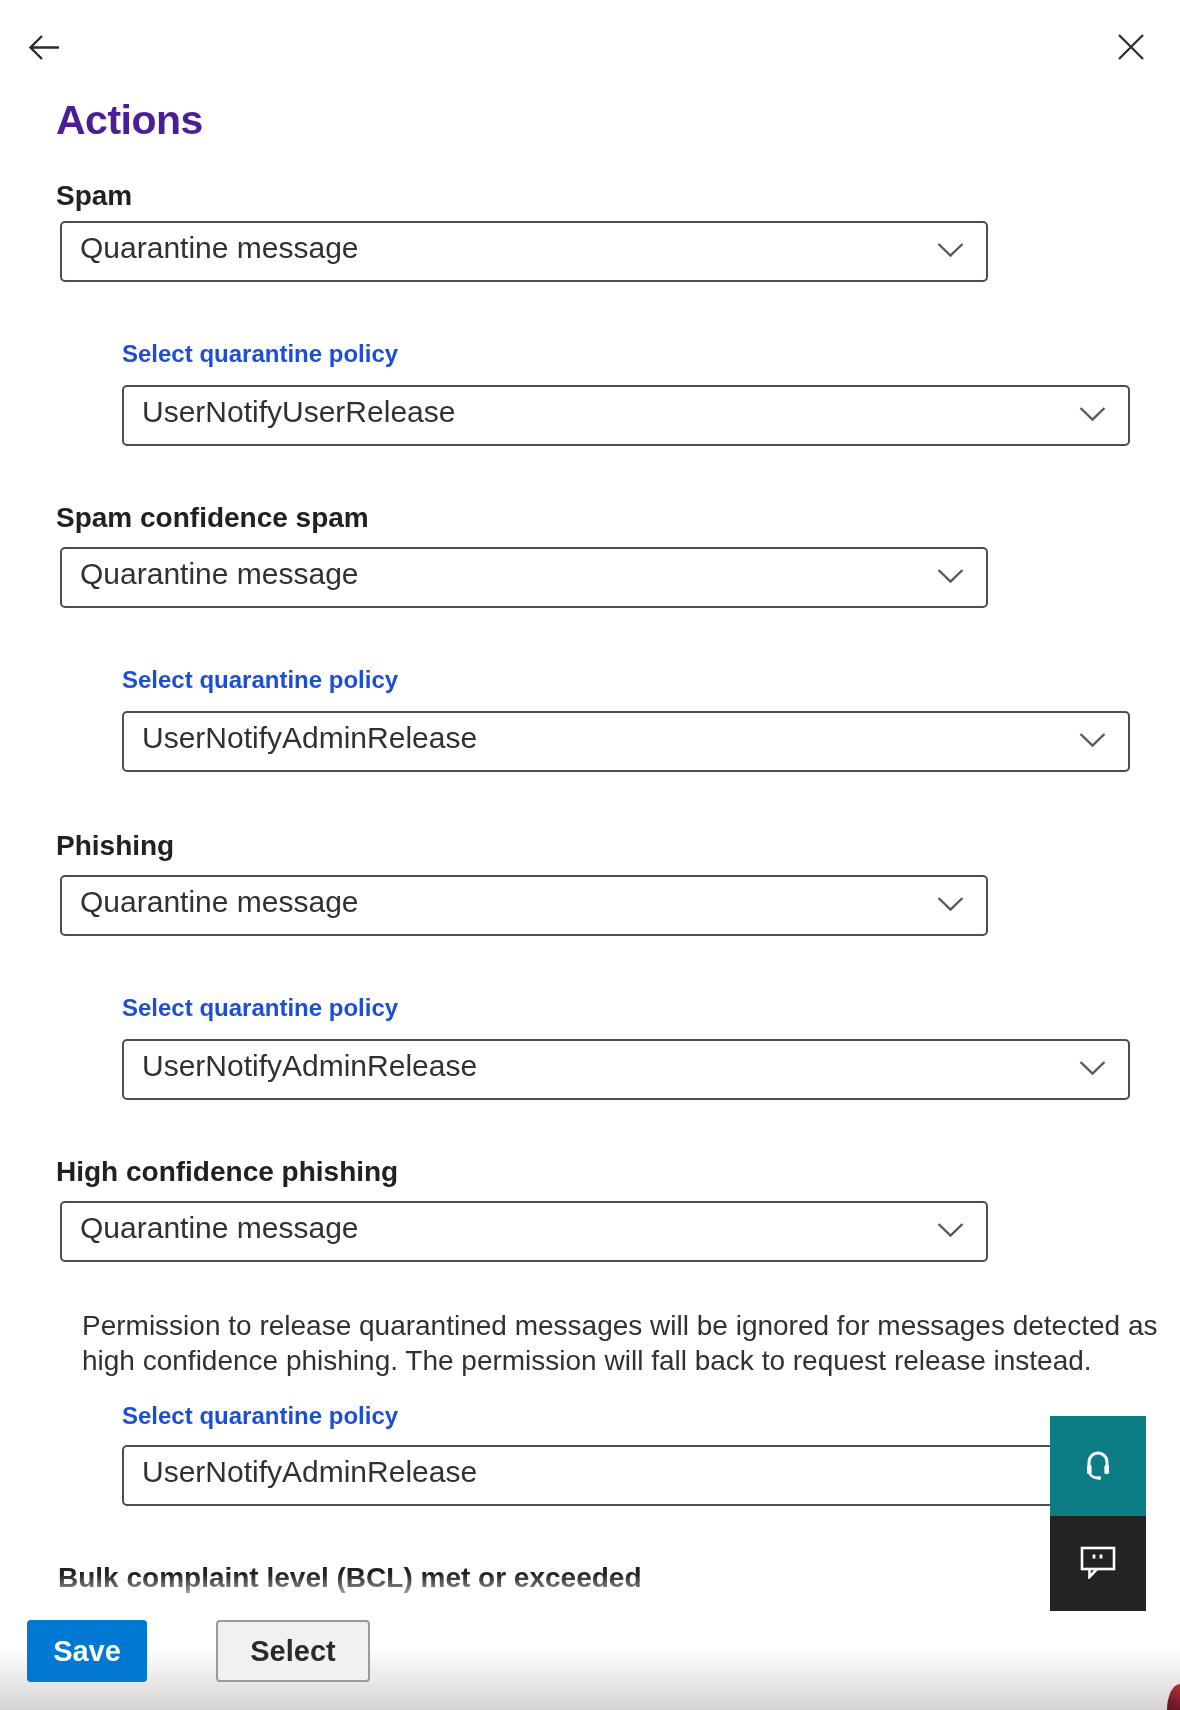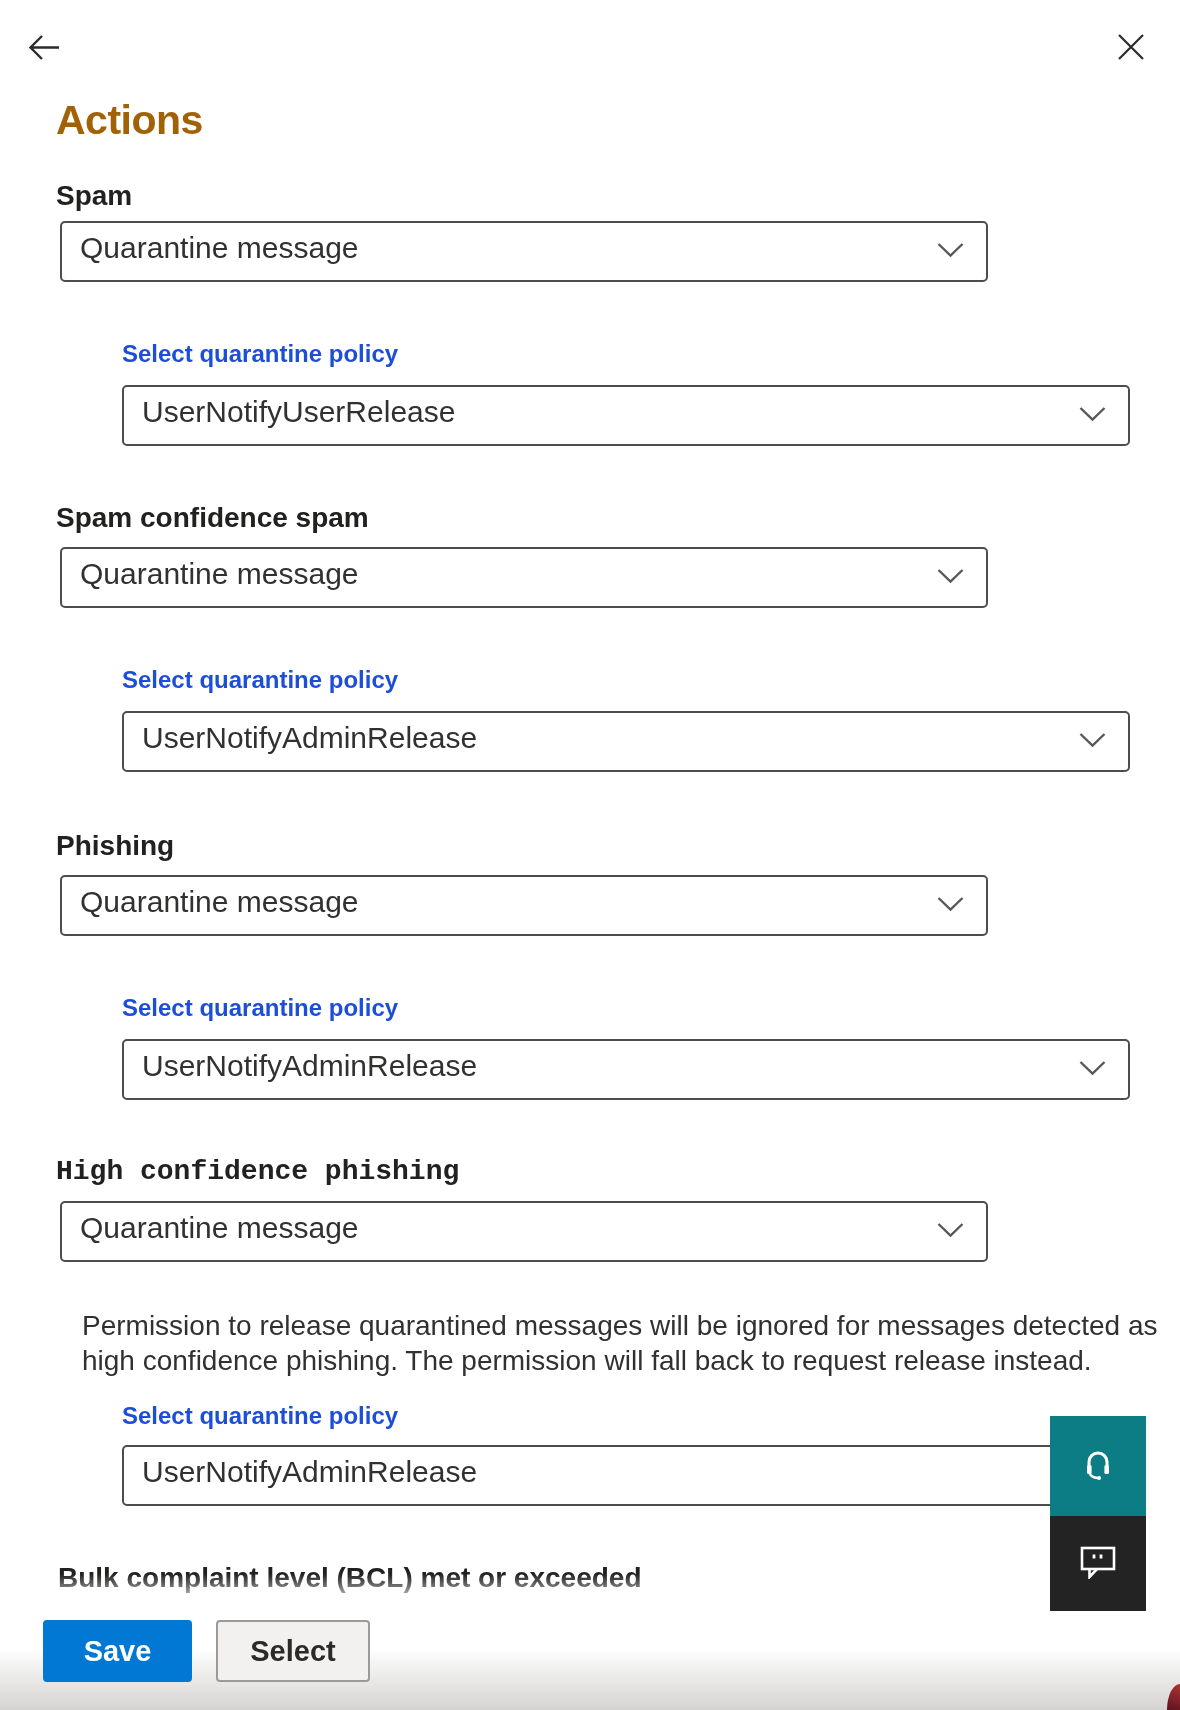--- a/index.html
+++ b/index.html
@@ -4,21 +4,21 @@
 <style>
   html,body{margin:0;padding:0;}
   body{
     width:1180px;height:1710px;position:relative;background:#ffffff;
     font-family:"Liberation Sans","DejaVu Sans",sans-serif;
     overflow:hidden;color:#323130;
   }
   
   .icon-btn{position:absolute;background:none;border:none;padding:0;cursor:pointer;line-height:0;}
   
-  .page-title{position:absolute;left:56px;top:97px;font-size:41px;font-weight:700;color:#a16207;letter-spacing:-0.5px;}
+  .page-title{position:absolute;left:56px;top:97px;font-size:41px;font-weight:700;color:#4c1d95;letter-spacing:-0.5px;}
   
   .sec-label{position:absolute;left:56px;font-size:28px;font-weight:600;color:#222120;line-height:34px;}
   .sel-label{position:absolute;left:122px;font-size:24px;font-weight:600;color:#1d4ed8;line-height:34px;}
   
   .combo{
     position:absolute;height:61px;box-sizing:border-box;background:#fff;
     border:2px solid #4f4d4b;border-radius:5px;display:flex;align-items:center;
     padding:0 64px 7px 18px;cursor:pointer;
   }
   .combo-main{left:60px;width:928px;}
@@ -29,21 +29,21 @@
   .note{position:absolute;left:58px;top:1308px;width:1120px;font-size:28px;line-height:35px;color:#323130;margin-left:24px;}
   
   .bulk{position:absolute;left:58px;top:1562px;font-size:28px;font-weight:600;color:#222120;white-space:nowrap;}
   .fade-overlay{position:absolute;left:0;top:1574px;width:1180px;height:52px;
     background:linear-gradient(180deg,rgba(255,255,255,0) 0%,#ffffff 65%,#ffffff 100%);pointer-events:none;z-index:3;}
   .bottom-grad{position:absolute;left:0;top:1648px;width:1180px;height:62px;
     background:linear-gradient(180deg,rgba(214,213,211,0) 0%,rgba(206,204,202,0.85) 100%);z-index:1;pointer-events:none;}
   
   .btn{position:absolute;top:1620px;height:62px;border-radius:4px;font-size:29px;font-weight:600;
        display:flex;align-items:center;justify-content:center;cursor:pointer;z-index:4;box-sizing:border-box;font-family:inherit;}
-  .btn-save{left:43px;width:149px;background:#0078d4;border:none;color:#ffffff;}
+  .btn-save{left:27px;width:120px;background:#0078d4;border:none;color:#ffffff;}
   .btn-cancel{left:216px;width:154px;background:#f2f1f0;border:2px solid #9c9a97;color:#2b2a29;}
   
   .widget{position:absolute;left:1050px;width:96px;border:none;display:flex;align-items:center;justify-content:center;cursor:pointer;z-index:4;padding:0;}
   .widget-help{top:1416px;height:100px;}
   .widget-feedback{top:1516px;height:95px;}
   
   .corner-accent{position:absolute;right:0;top:1684px;width:13px;height:26px;
     background:linear-gradient(200deg,#b0342c 0%,#7e1f2b 60%,#5d1420 100%);
     border-top-left-radius:100% 100%;z-index:5;}
 </style>
@@ -117,21 +117,21 @@
 <div class="sel-label" style="top:991px;">Select quarantine policy</div>
 <div class="combo combo-sub" style="top:1039px;">
   <span class="val">UserNotifyAdminRelease</span>
   <span class="chev">
     <svg width="27" height="15" viewBox="0 0 27 15">
         <path d="M1.5 1.5 L13.5 13 L25.5 1.5" fill="none" stroke="#5a5856" stroke-width="2.4"></path>
       </svg>
   </span>
 </div>
 
-<div class="sec-label" style="top:1155px;font-family:Liberation Mono, monospace;">High confidence phishing</div>
+<div class="sec-label" style="top:1155px;">High confidence phishing</div>
 <div class="combo combo-main" style="top:1201px;">
   <span class="val">Quarantine message</span>
   <span class="chev">
     <svg width="27" height="15" viewBox="0 0 27 15">
         <path d="M1.5 1.5 L13.5 13 L25.5 1.5" fill="none" stroke="#5a5856" stroke-width="2.4"></path>
       </svg>
   </span>
 </div>
 <div class="note">Permission to release quarantined messages will be ignored for messages detected as high confidence phishing. The permission will fall back to request release instead.</div>
 <div class="sel-label" style="top:1399px;">Select quarantine policy</div>

